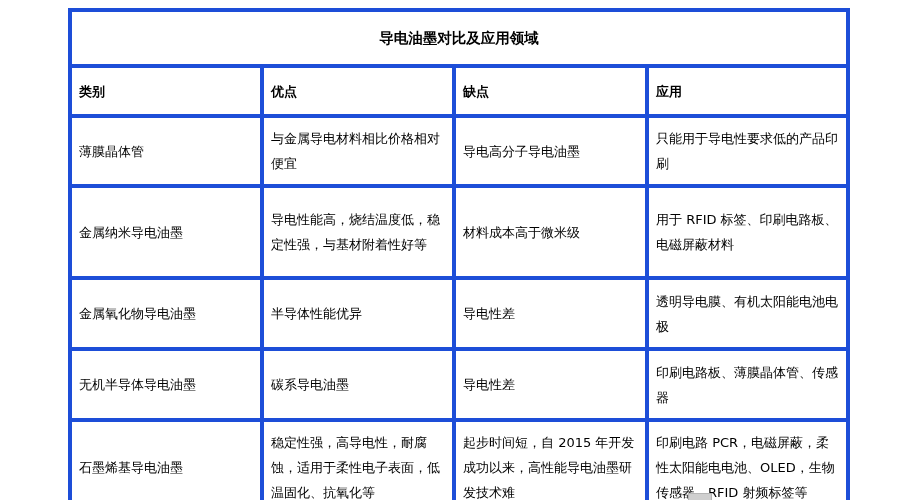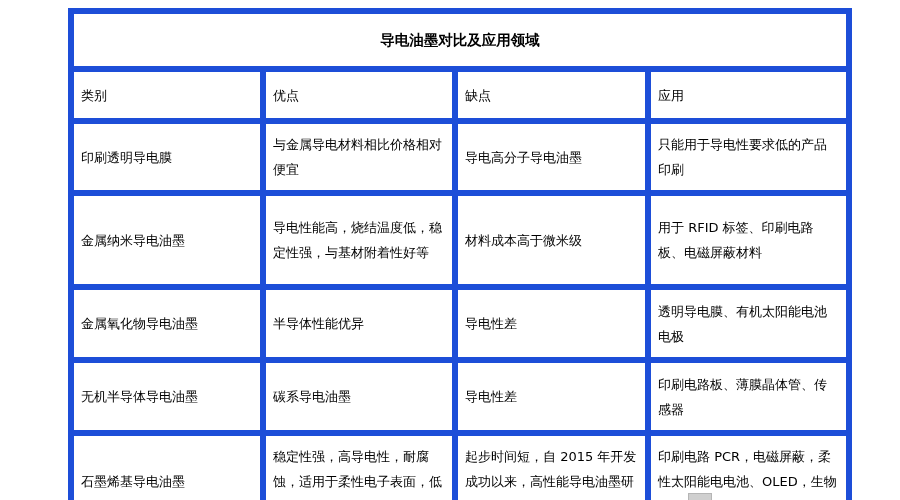--- a/index.html
+++ b/index.html
@@ -17,38 +17,38 @@
   .doc-table {
     position: absolute;
     left: 68px;
     top: 8px;
     width: 778px;
     border-collapse: collapse;
     table-layout: fixed;
     border: 2px solid #1f1f1f;
   }
   .doc-table td, .doc-table th {
-    border: 6px solid #1d4ed8;
+    border: 4px solid #1d4ed8;
     padding: 8px 7px;
     font-size: 13px;
     font-weight: normal;
     text-align: left;
     vertical-align: middle;
     line-height: 25px;
     overflow: hidden;
     word-break: break-all;
   }
   .title-row td {
     height: 36px;
     text-align: center;
     font-weight: bold;
     font-size: 14.5px;
     border-bottom: 2px solid #1f1f1f;
   }
-  .header-row td { height: 30px; }
+  .header-row td { height: 30px; font-weight: bold; }
   .r1 td { height: 50px; }
   .r2 td { height: 51px; }
   .r3 td { height: 72px; }
   .r4 td { height: 51px; }
   .r5 td { height: 51px; }
   .r6 td { height: 53px; }
   .r7 td { height: 75px; }
   .artifact {
     position: absolute;
     left: 688px;
@@ -74,21 +74,21 @@
     <tr class="title-row">
       <td colspan="4">导电油墨对比及应用领域</td>
     </tr>
     <tr class="header-row">
       <td>类别</td>
       <td>优点</td>
       <td>缺点</td>
       <td>应用</td>
     </tr>
     <tr class="r1">
-      <td>印刷透明导电膜</td>
+      <td>薄膜晶体管</td>
       <td>与金属导电材料相比价格相对便宜</td>
       <td>导电高分子导电油墨</td>
       <td>只能用于导电性要求低的产品印刷</td>
     </tr>
     <tr class="r3">
       <td>金属纳米导电油墨</td>
       <td>导电性能高，烧结温度低，稳定性强，与基材附着性好等</td>
       <td>材料成本高于微米级</td>
       <td>用于 RFID 标签、印刷电路板、电磁屏蔽材料</td>
     </tr>

